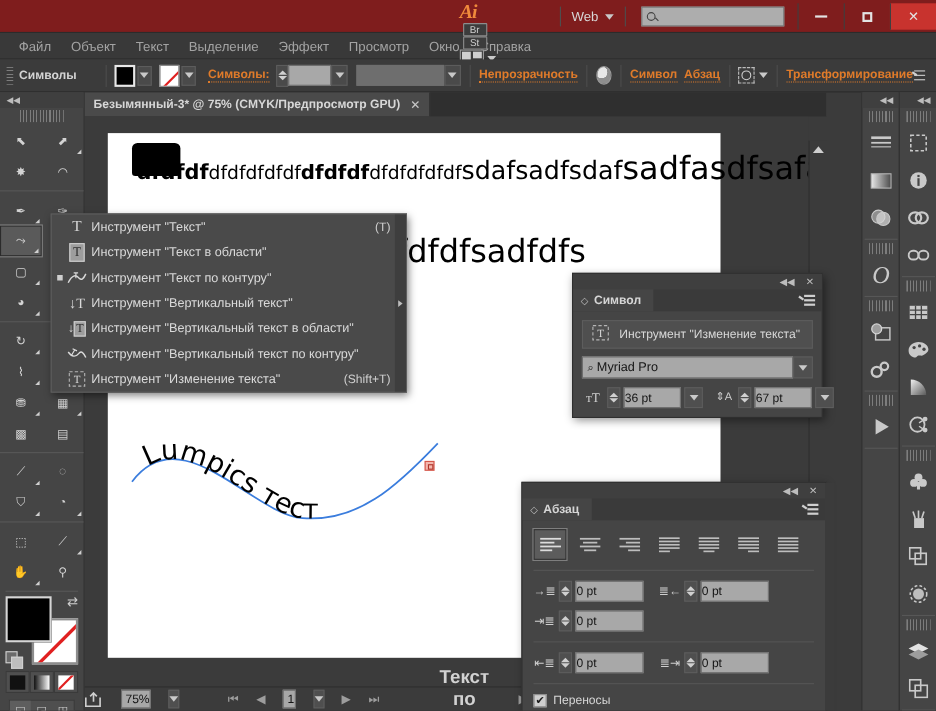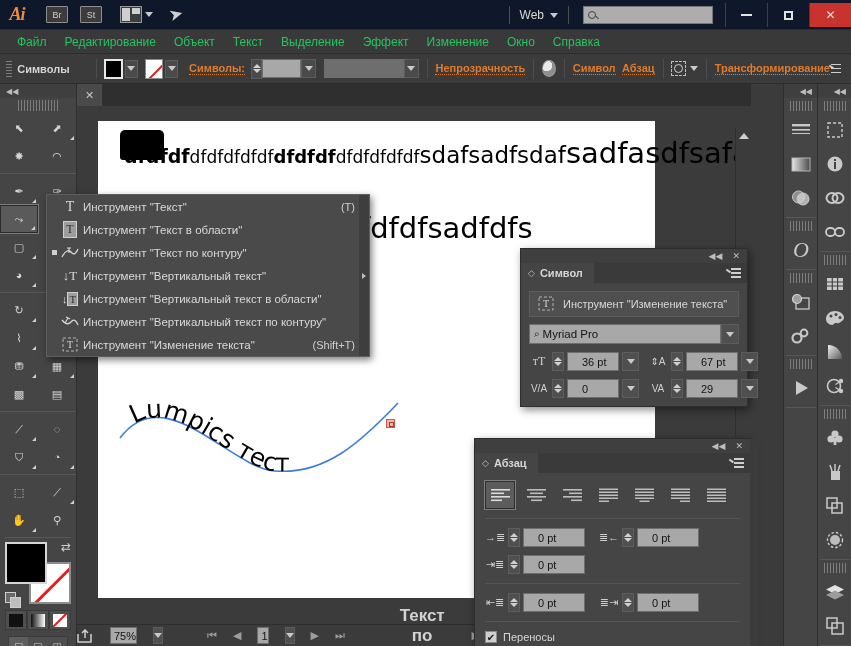--- a/index.html
+++ b/index.html
@@ -7,22 +7,22 @@
   body{
     width:851px; height:646px; overflow:hidden;
     font-family:"Liberation Sans","DejaVu Sans",sans-serif;
     font-size:11px; color:#d0d0d0; position:relative;
     -webkit-font-smoothing:antialiased;
   }
   .app{ width:851px; height:646px; position:relative; background:#3b3b3b; }
 
   
   .titlebar{
-    height:30px; background:#0f172a; display:flex; align-items:center;
-    position:relative; border-bottom:1px solid #2b2b2b;
+    height:30px; background:#7f1d1d; display:flex; align-items:center;
+    position:relative; border-bottom:1px solid #2b2b2b;flex-direction:column;
   }
   .ai-logo{
     width:34px; height:30px; display:flex; align-items:center; justify-content:center;
     color:#f08a3c; font-weight:bold; font-size:18px; font-style:italic;
     font-family:"Liberation Serif",serif; letter-spacing:-1px;
   }
   .sqbtn{
     width:22px; height:17px; border:1px solid #8d8d8d; color:#cfcfcf;
     font-size:9px; display:flex; align-items:center; justify-content:center;
     margin-left:12px; background:#3c3c3c; border-radius:1px;
@@ -43,21 +43,21 @@
   .mag{ width:8px;height:8px;border:1.4px solid #444;border-radius:50%; position:relative;}
   .mag:after{content:"";position:absolute;width:4px;height:1.4px;background:#444;transform:rotate(45deg);right:-4px;bottom:0;}
   .winbtns{ display:flex; margin-left:12px; }
   .wbtn{ width:42px;height:24px;display:flex;align-items:center;justify-content:center;color:#e3e3e3;font-size:12px;border-left:1px solid #3f3f3f;}
   .wbtn.close{ background:#c8332e; }
   .wbtn .minus{ width:11px;height:2px;background:#e3e3e3; }
   .wbtn .sq{ width:9px;height:9px;border:2px solid #e3e3e3; }
 
   
   .menubar{ height:24px; background:#393939; display:flex; align-items:center; padding-left:8px; gap:0; border-bottom:1px solid #2d2d2d;}
-  .menubar .mi{ padding:0 9px; line-height:24px; font-size:12px; color:#22c55e; }
+  .menubar .mi{ padding:0 9px; line-height:24px; font-size:12px; color:#a3a3a3; }
 
   
   .ctrlbar{ height:30px; background:#3b3b3b; display:flex; align-items:center; border-bottom:1px solid #2b2b2b; position:relative;}
   .grip{ width:8px;height:16px;margin:0 5px 0 6px;
     background:repeating-linear-gradient(to bottom,#7d7d7d 0 1px,transparent 1px 3px);}
   .ctrl-label{ color:#d4d4d4; font-size:11px; font-weight:bold;}
   .dotted{ border-bottom:1px dotted #e07b2a; color:#e07b2a; font-weight:bold; font-size:11px; cursor:pointer;}
   .csep{ width:1px;height:20px;background:#4d4d4d;margin:0 8px;}
   .swatch-blk{ width:22px;height:20px;background:#000;border:2px solid #e8e8e8; }
   .swatch-none{ width:22px;height:20px;background:#fff;border:1px solid #8a8a8a;position:relative;overflow:hidden;}
@@ -170,21 +170,21 @@
   .fp-body{ padding:8px; }
 
   .toolrow{ width:100%; height:26px; background:#4f4f4f; border:1px solid #5d5d5d; display:flex;align-items:center; gap:8px; padding-left:7px; color:#d8d8d8; font-size:11px;}
   .combo{ width:100%; height:20px; display:flex; margin-top:7px; }
   .combo .inp{ flex:1; background:#a8a8a8; border:1px solid #6e6e6e; color:#141414; font-size:11.5px; display:flex;align-items:center; padding-left:4px; gap:3px;}
   .combo .arw{ width:18px;background:#4f4f4f;border:1px solid #5d5d5d;display:flex;align-items:center;justify-content:center;}
   .numrow{ display:flex; gap:9px; margin-top:8px; }
   .numfield{ display:flex; align-items:center; gap:3px; }
   .nf-ic{ width:20px;height:18px;display:flex;align-items:center;justify-content:center;color:#cfcfcf;font-size:12px;}
   .nf-sp{ width:12px;height:19px;background:#4f4f4f;border:1px solid #5d5d5d;display:flex;flex-direction:column;align-items:center;justify-content:center;gap:1px;}
-  .nf-in{ width:52px;height:19px;background:#a8a8a8;border:1px solid #6e6e6e;color:#141414;font-size:11px;display:flex;align-items:center;padding-left:14px;}
+  .nf-in{ width:52px;height:19px;background:#a8a8a8;border:1px solid #6e6e6e;color:#141414;font-size:11px;display:flex;align-items:center;padding-left:0;}
   .nf-dd{ width:17px;height:19px;background:#4f4f4f;border:1px solid #5d5d5d;display:flex;align-items:center;justify-content:center;}
   .hr{ height:1px;background:#555; margin:9px 0;}
 
   .aligns{ display:flex; gap:6px; }
   .alg{ width:30px;height:28px; display:flex;align-items:center;justify-content:center; }
   .alg.act{ background:#5c5c5c; border:1px solid #2d2d2d; outline:1px solid #7e7e7e;}
   .check{ width:12px;height:12px;background:#cfcfcf;border:1px solid #8a8a8a;color:#1a1a1a;font-size:10px;display:flex;align-items:center;justify-content:center;}
 
   
   .statusbar{ position:absolute; left:77px; right:100px; bottom:0; height:22px; background:#3b3b3b; display:flex; align-items:center; gap:16px; border-top:1px solid #2e2e2e; z-index:5;}
@@ -227,26 +227,25 @@
         <div class="wbtn">
             <span class="sq"></span>
           </div>
         <div class="wbtn close">✕</div>
       </div>
     </div>
   </div>
 
   <div class="menubar">
     <div class="mi">Файл</div>
-    <div class="mi">Редактирование</div>
     <div class="mi">Объект</div>
     <div class="mi">Текст</div>
     <div class="mi">Выделение</div>
     <div class="mi">Эффект</div>
-    <div class="mi">Изменение</div>
+    <div class="mi">Просмотр</div>
     <div class="mi">Окно</div>
     <div class="mi">Справка</div>
   </div>
 
   <div class="ctrlbar">
     <div class="grip"></div>
     <div class="ctrl-label">Символы</div>
     <div class="csep" style="margin-left:26px;"></div>
 
     <div class="swatch-blk"></div>
@@ -439,20 +438,21 @@
         <div class="dm act">◱</div>
         <div class="dm">◲</div>
         <div class="dm">◳</div>
       </div>
 
     </div>
 
     <div class="docarea">
       <div class="tabbar">
         <div class="doctab">
+          <span>Безымянный-3* @ 75% (CMYK/Предпросмотр GPU)</span>
           <span class="x">✕</span>
         </div>
       </div>
 
       <div class="canvaswrap">
         <div class="canvas-clip">
           <div class="artboard">
 
             <div class="art-txt1">
               <span class="s1">dfdfdf</span><span class="s2">dfdfdfdfdf</span><span class="s3">dfdfdf</span><span class="s4">dfdfdfdfdf</span><span class="s5">sdafsadfsdaf</span><span class="s6">sadfasdfsafa</span>
@@ -799,44 +799,20 @@
               <i class="sp-up"></i>
               <i class="sp-dn"></i>
             </span>
           <span class="nf-in">67 pt</span>
           <span class="nf-dd">
               <i class="dd-tri"></i>
             </span>
         </div>
       </div>
 
-      <div class="numrow">
-        <div class="numfield">
-          <span class="nf-ic" style="font-size:10px;">V/A</span>
-          <span class="nf-sp">
-              <i class="sp-up"></i>
-              <i class="sp-dn"></i>
-            </span>
-          <span class="nf-in">0</span>
-          <span class="nf-dd">
-              <i class="dd-tri"></i>
-            </span>
-        </div>
-        <div class="numfield">
-          <span class="nf-ic" style="font-size:10px;">VA</span>
-          <span class="nf-sp">
-              <i class="sp-up"></i>
-              <i class="sp-dn"></i>
-            </span>
-          <span class="nf-in">29</span>
-          <span class="nf-dd">
-              <i class="dd-tri"></i>
-            </span>
-        </div>
-      </div>
     </div>
   </div>
 
   <div class="fpanel" style="left:474px; top:438px; width:277px;">
     <div class="fp-top">
       <span>◀◀</span>
       <span>✕</span>
     </div>
     <div class="fp-tabrow">
       <div class="fp-tab">

